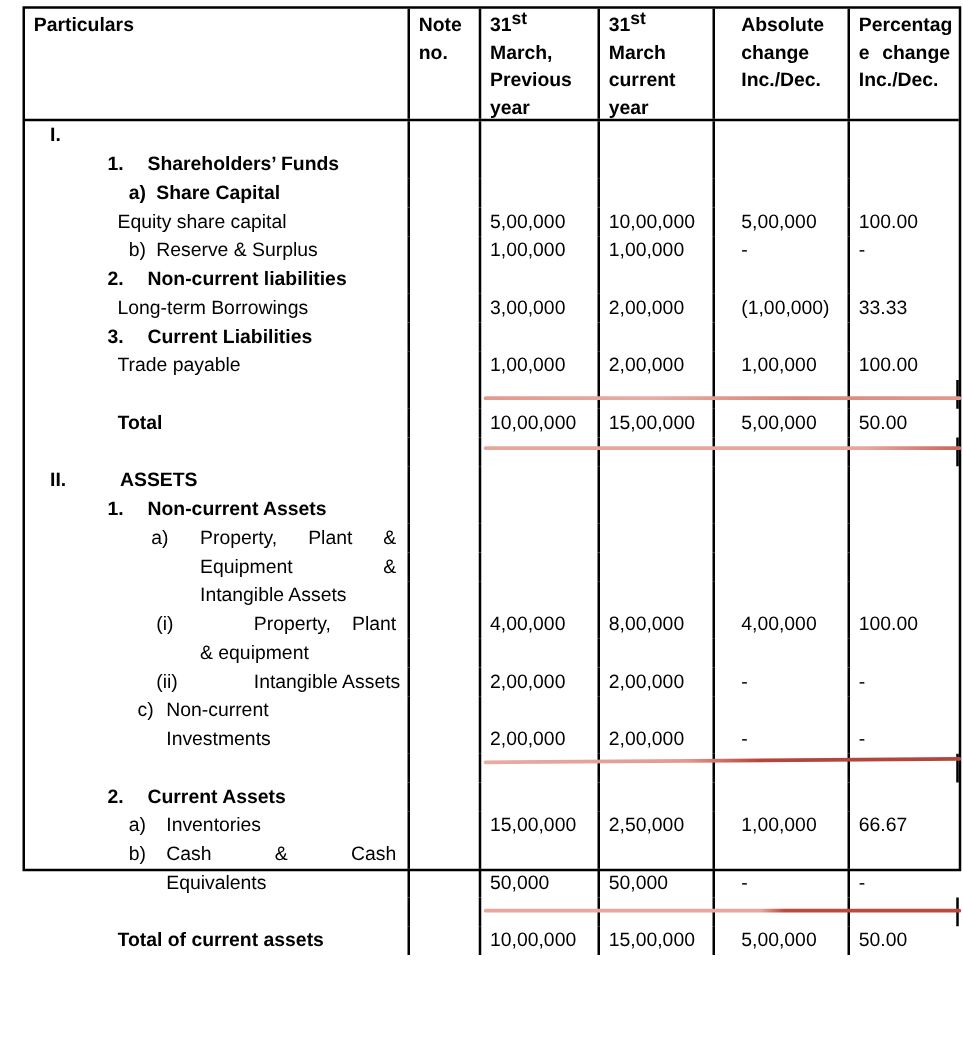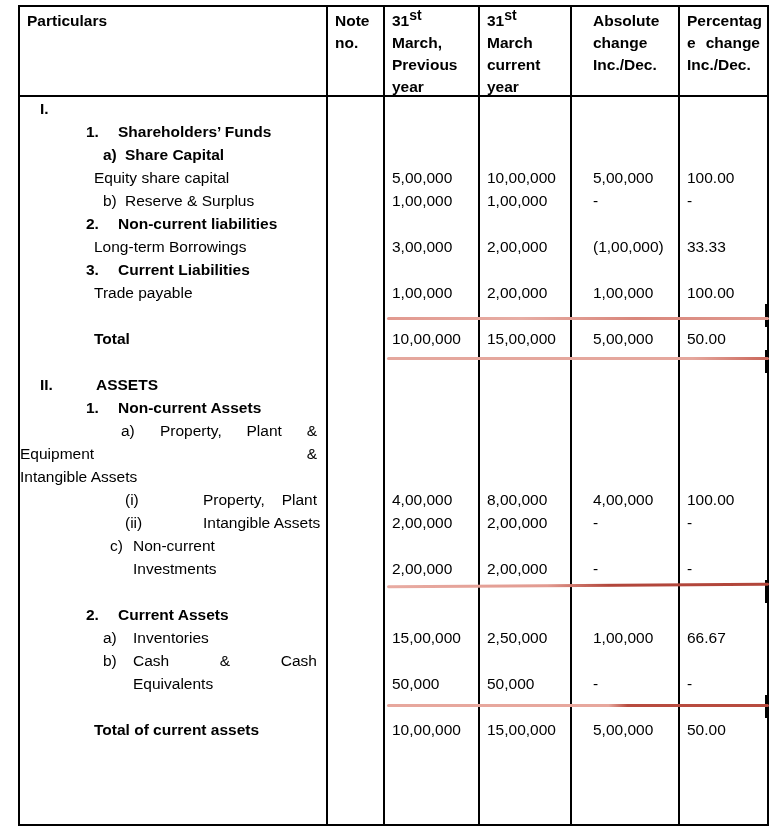--- a/index.html
+++ b/index.html
@@ -2,21 +2,21 @@
 <html><head>
 <meta charset="utf-8">
 <style>
   html,body{margin:0;padding:0;}
   body{
     width:770px;height:832px;background:#ffffff;position:relative;overflow:hidden;
     font-family:"Liberation Sans","DejaVu Sans",sans-serif;color:#000;
     -webkit-font-smoothing:antialiased;
   }
   .sheet-table{
-    position:absolute;left:18px;top:5px;width:751px;height:821px;
+    position:absolute;left:18px;top:5px;width:751px;height:692px;
     border:2px solid #000;box-sizing:border-box;background:#fff;
     display:flex;flex-direction:column;font-size:15.5px;
   }
   .trow{display:flex;flex:0 0 auto;}
   .thead{height:90px;border-bottom:2px solid #000;box-sizing:border-box;}
   .cell{box-sizing:border-box;border-right:2px solid #000;overflow:hidden;}
   .cell:last-child{border-right:none;}
   .c-p{width:308px;flex:0 0 308px;}
   .c-note{width:57px;flex:0 0 57px;}
   .c-prev{width:95px;flex:0 0 95px;}
@@ -39,21 +39,21 @@
   .bold{font-weight:bold;}
   
   .ind-roman   {padding-left:20px;}  .ind-roman   .p-prefix{width:56px;}
   .ind-num     {padding-left:66px;}  .ind-num     .p-prefix{width:32px;}
   .ind-letter  {padding-left:83px;}  .ind-letter  .p-prefix{width:22px;}
   .ind-letter2 {padding-left:101px;} .ind-letter2 .p-prefix{width:39px;}
   .ind-letterc {padding-left:90px;}  .ind-letterc .p-prefix{width:23px;}
   .ind-letterca{padding-left:83px;} .ind-letterca .p-prefix{width:30px;}
   .ind-rparen  {padding-left:105px;} .ind-rparen  .p-prefix{width:78px;}
   .ind-leaf    {padding-left:74px;}
-  .ind-cont2   {}
+  .ind-cont2   {padding-left:140px;}
   .ind-contc   {padding-left:113px;}
   .ind-contca  {padding-left:113px;}
   
   .redline{position:absolute;left:367px;right:-2px;height:3px;border-radius:2px;z-index:3;}
   .red-a{background:linear-gradient(to right,#e2998f,#e7ada4 35%,#d9867b 65%,#e09a90);}
   .red-b{background:linear-gradient(to right,#e5a79d,#e5a79d 80%,#cf7165 96%,#c96a5e);}
   .red-c{background:linear-gradient(to right,#e8aba2,#e29a90 42%,#b2463b 58%,#b2463b);transform:rotate(-0.4deg);}
   .red-d{background:linear-gradient(to right,#e7a79d,#e7a79d 58%,#b84b3f 63%,#b84b3f);}
 </style>
 </head>
@@ -306,20 +306,32 @@
           </div>
         </div>
         <div class="cell c-note vcell"></div>
         <div class="cell c-prev vcell">4,00,000</div>
         <div class="cell c-curr vcell">8,00,000</div>
         <div class="cell c-abs vcell">4,00,000</div>
         <div class="cell c-pct vcell">100.00</div>
       </div>
       <div class="trow brow">
         <div class="cell c-p">
+          <div class="p-line ind-cont2">
+            <span class="p-text">&amp; equipment</span>
+          </div>
+        </div>
+        <div class="cell c-note vcell"></div>
+        <div class="cell c-prev vcell"></div>
+        <div class="cell c-curr vcell"></div>
+        <div class="cell c-abs vcell"></div>
+        <div class="cell c-pct vcell"></div>
+      </div>
+      <div class="trow brow">
+        <div class="cell c-p">
           <div class="p-line ind-rparen">
             <span class="p-prefix">(ii)</span>
             <span class="p-text">Intangible Assets</span>
           </div>
         </div>
         <div class="cell c-note vcell"></div>
         <div class="cell c-prev vcell">2,00,000</div>
         <div class="cell c-curr vcell">2,00,000</div>
         <div class="cell c-abs vcell">-</div>
         <div class="cell c-pct vcell">-</div>

